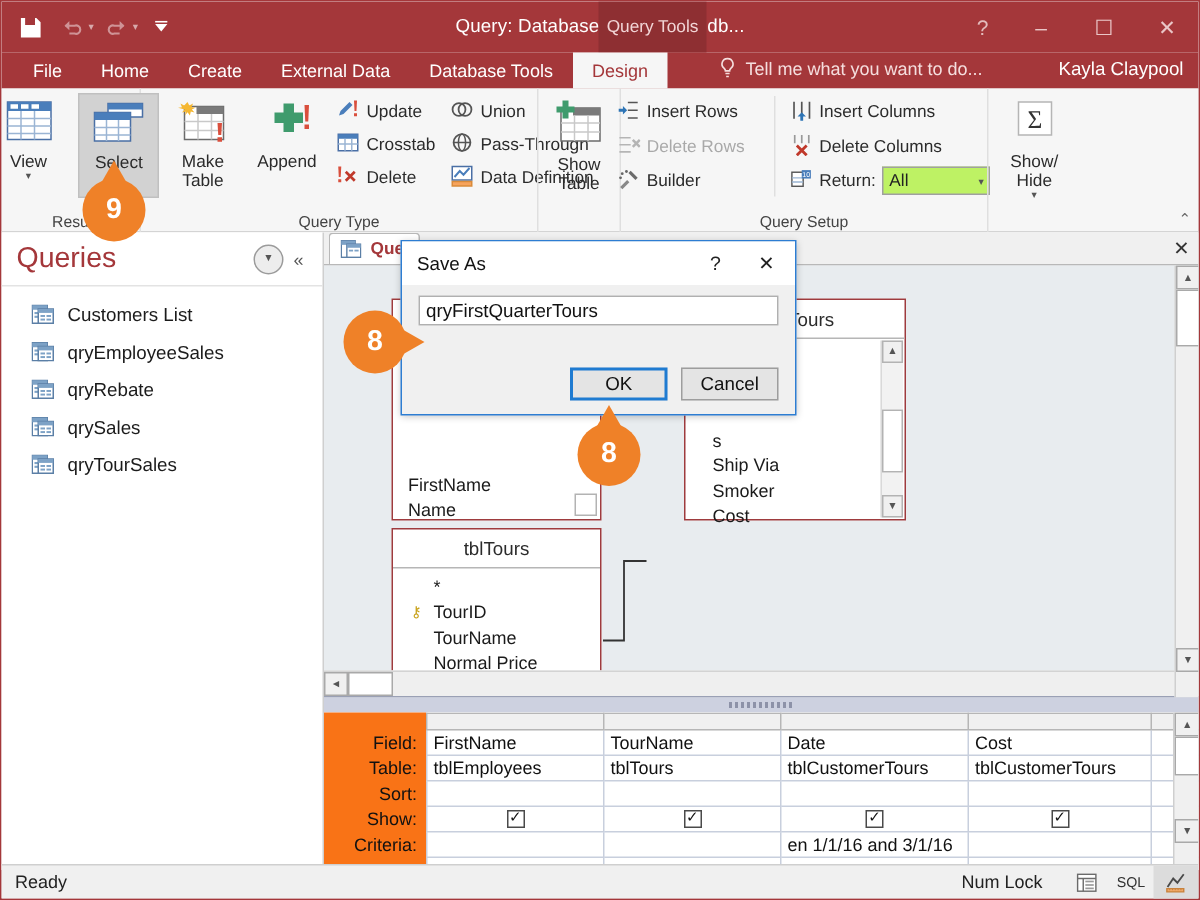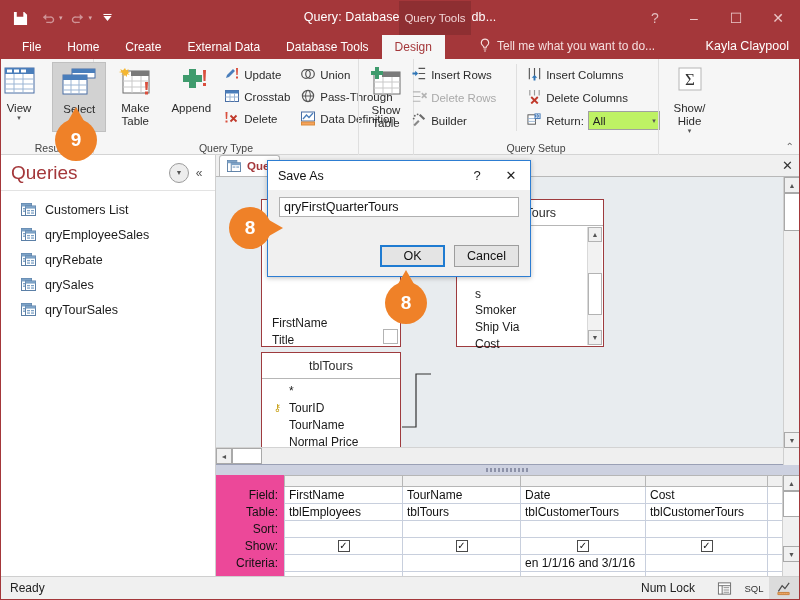--- a/index.html
+++ b/index.html
@@ -122,21 +122,21 @@
          background:#efefef; border-top:1px solid #d3d3d3; display:flex; }
 
   .splitter { position:absolute; left:0; right:0; top:310px; height:10px;
               background:#cdd1e0; display:flex; align-items:center; justify-content:center; }
   .grip { width:44px; height:4px;
           background:repeating-linear-gradient(90deg,#8d92a8 0 2px,transparent 2px 4px); }
 
   
   .gridpane { position:absolute; left:0; right:0; top:320px; bottom:0; background:#fff;
               display:flex; }
-  .rowlabels { width:68px; background:#ec4899; padding-top:11px; }
+  .rowlabels { width:68px; background:#f97316; padding-top:11px; }
   .rowlabel { height:17px; display:flex; align-items:center; justify-content:flex-end;
               padding-right:6px; font-size:12px; color:#111; }
   .gridwrap { flex:1; position:relative; overflow:hidden; }
   .gtable { border-collapse:collapse; table-layout:fixed; width:530px; }
   .gtable td { border:1px solid #c8cfdd; height:17px; font-size:12px; padding:0 4px;
                color:#111; background:#fff; vertical-align:middle; }
   .gtable tr.hdr td { height:11px; background:#f0f0f0; border:1px solid #b6b6b6; padding:0; }
   .chk { width:12px; height:12px; border:1px solid #4a4a4a; margin:0 auto;
          display:flex; align-items:center; justify-content:center; font-size:10px;
          line-height:1; color:#111; }
@@ -662,21 +662,21 @@
         <span class="doctab-close">✕</span>
       </div>
 
       <div class="designpane">
         <div class="dp-inner">
 
           <div class="tbox" style="left:45px; top:22px; width:140px; height:148px;">
             <div class="tbox-h">tblEmployees</div>
             <div style="padding-top:88px">
               <div class="fld">FirstName</div>
-              <div class="fld">Title</div>
+              <div class="fld">Name</div>
               <div class="fld">DOB</div>
             </div>
             <div style="position:absolute;right:2px;bottom:2px;width:15px;height:15px;background:#fff;border:1px solid #b3b3b3"></div>
           </div>
 
           <div class="tbox" style="left:45px; top:175px; width:140px; height:110px;">
             <div class="tbox-h">tblTours</div>
             <div style="padding-top:3px">
               <div class="fld" style="padding-left:27px">*</div>
               <div class="fld">
@@ -691,22 +691,22 @@
 
           <svg style="position:absolute;left:185px;top:195px" width="30" height="60">
             <path d="M1 55 h14 V2 h20" fill="none" stroke="#333" stroke-width="1.2"></path>
           </svg>
 
           <div class="tbox" style="left:240px; top:22px; width:148px; height:148px;">
             <div class="tbox-h">merTours</div>
             <div style="padding-top:2px">
               <div class="fld" style="padding-left:18px">of Tickets</div>
               <div class="fld" style="padding-left:18px;height:56px;align-items:flex-end">s</div>
+              <div class="fld" style="padding-left:18px">Ship Via</div>
               <div class="fld" style="padding-left:18px">Smoker</div>
-              <div class="fld" style="padding-left:18px">Ship Via</div>
               <div class="fld" style="padding-left:18px">Cost</div>
             </div>
             <div class="tscroll">
               <div class="tsbtn">▲</div>
               <div class="tsthumb"></div>
               <div class="tsbtn" style="position:absolute;bottom:0;left:0;right:0">▼</div>
             </div>
           </div>
         </div>
 

